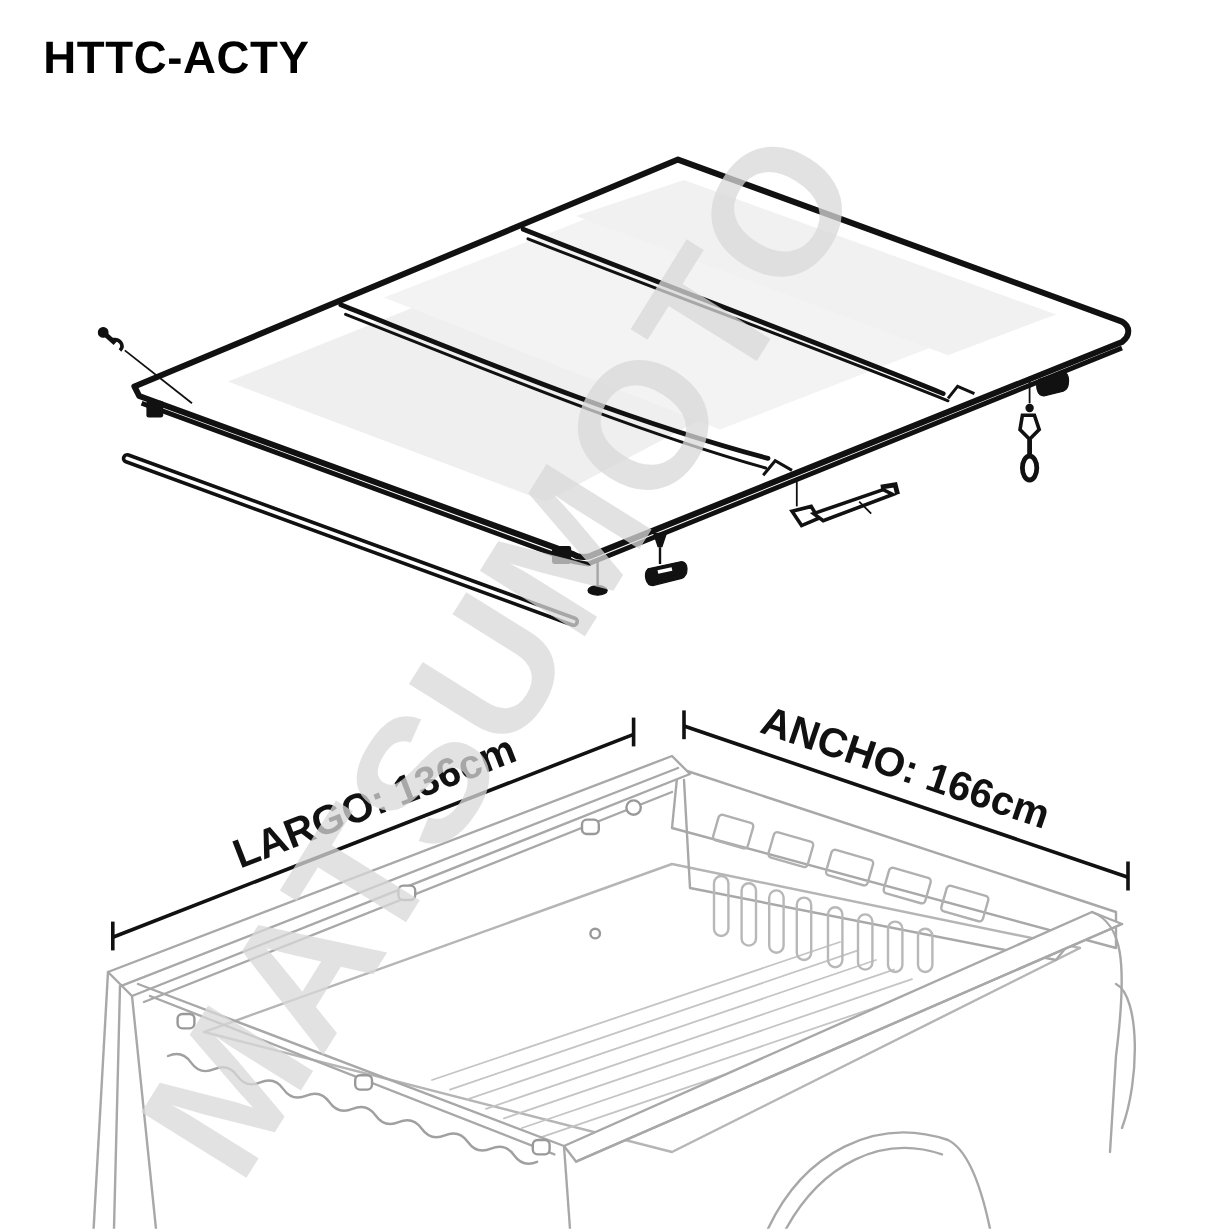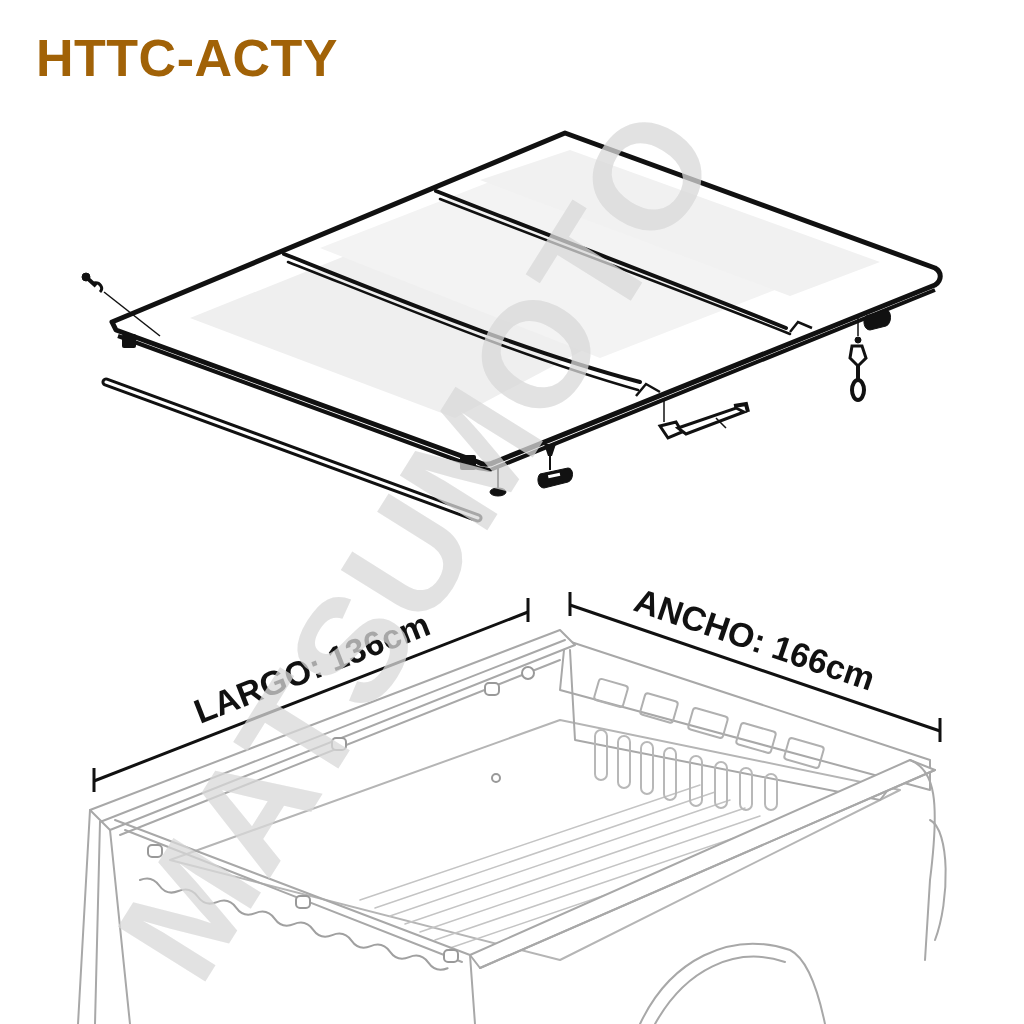--- a/index.html
+++ b/index.html
@@ -1,17 +1,17 @@
 <!DOCTYPE html>
 <html><head>
 <meta charset="utf-8">
 <style>
   html, body { margin: 0; padding: 0; background: #ffffff; }
   body { width: 1024px; height: 1024px; position: relative; overflow: hidden; font-family: "Liberation Sans", "DejaVu Sans", sans-serif; }
-  .title { position: absolute; left: 36px; top: 28px; font-size: 52px; font-weight: bold; color: #a16207; letter-spacing: 0.5px; }
+  .title { position: absolute; left: 36px; top: 28px; font-size: 38px; font-weight: bold; color: #000000; letter-spacing: 0.5px; }
   .stage { position: absolute; left: 0; top: 0; width: 1024px; height: 1024px; }
   .dim-label { font-family: "Liberation Sans", "DejaVu Sans", sans-serif; font-weight: bold; font-size: 34px; fill: #111111; }
   .watermark { font-family: "Liberation Sans", "DejaVu Sans", sans-serif; font-weight: bold; font-size: 150px; fill: #d9d9d9; opacity: 0.75; letter-spacing: 2px; }
 </style>
 </head>
 <body>
 
 <div class="title">HTTC-ACTY</div>
 
 <svg class="stage" viewBox="0 0 1024 1024" xmlns="http://www.w3.org/2000/svg">

